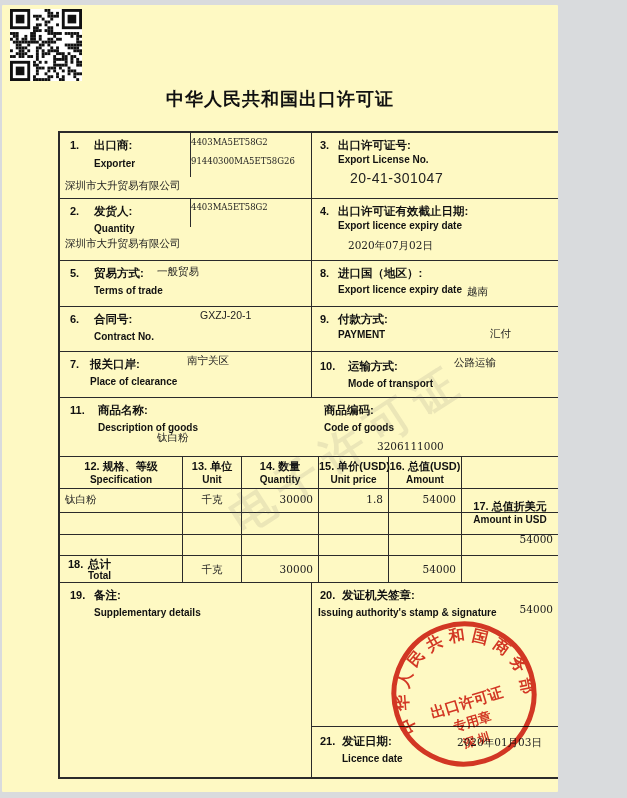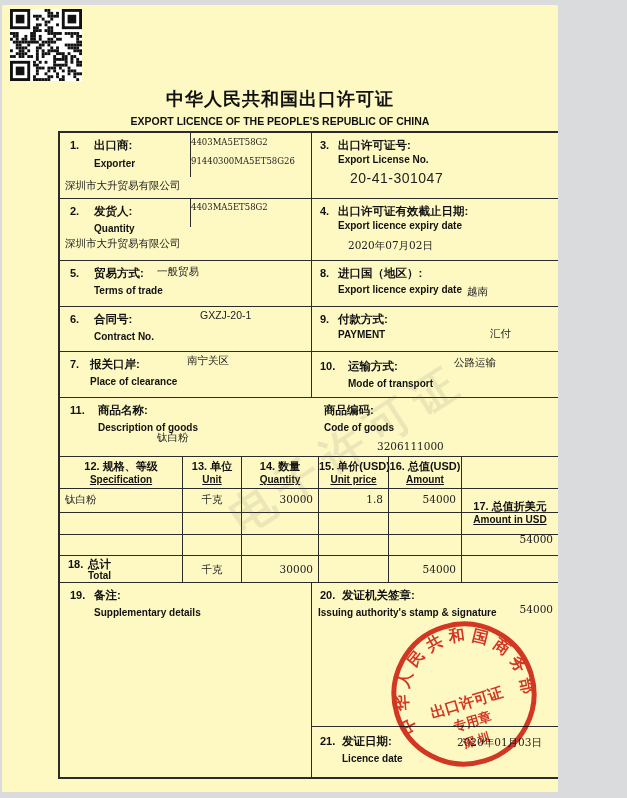--- a/index.html
+++ b/index.html
@@ -21,21 +21,21 @@
   .val { position:absolute; font-size:10.5px; color:#222; font-family:"DejaVu Serif", serif; white-space:nowrap; }
   .big { position:absolute; font-size:14px; color:#222; font-family:"Liberation Sans", sans-serif; letter-spacing:0.5px; }
   .code { position:absolute; font-size:8.5px; color:#222; font-family:"DejaVu Serif", serif; white-space:nowrap; }
   .subline { position:absolute; border-left:1px solid #2b2b2b; top:0; }
   
   .gc { position:relative; border-right:1px solid #2b2b2b; }
   .gc:last-child { border-right:none; }
   .c0 { width:123px; } .c1 { width:59px; } .c2 { width:77px; } .c3 { width:70px; } .c4 { width:73px; } .c5 { width:96px;margin-top:40px; }
   .gh { text-align:center; padding-top:2px; }
   .gh .h1 { font-size:11px; font-weight:bold; color:#111; display:block; white-space:nowrap; }
-  .gh .h2 { font-size:10px; font-weight:bold; color:#111; display:block;text-decoration:underline; }
+  .gh .h2 { font-size:10px; font-weight:bold; color:#111; display:block; }
   .gv { font-size:10.5px; color:#222; font-family:"DejaVu Serif", serif; padding:4px 5px 0 5px; }
   .tr { text-align:right; } .tc { text-align:center; }
   .stamp { position:absolute; left:386px; top:613px; width:152px; height:152px; z-index:7; transform:rotate(-17deg); opacity:0.93; mix-blend-mode:multiply; pointer-events:none; }
   .botL { width:252px; border-right:1px solid #2b2b2b; position:relative; }
   .botR { width:246px; display:flex; flex-direction:column; }
   .b20 { height:144px; border-bottom:1px solid #2b2b2b; position:relative; }
   .b21 { height:49px; position:relative; }
 </style>
 </head>
 <body>
@@ -260,21 +260,20 @@
         <rect x="51.839999999999996" y="0" width="20.16" height="20.16" fill="#111"></rect>
         <rect x="54.72" y="2.88" width="14.399999999999999" height="14.399999999999999" fill="#fff"></rect>
         <rect x="57.599999999999994" y="5.76" width="8.64" height="8.64" fill="#111"></rect>
         <rect x="0" y="51.839999999999996" width="20.16" height="20.16" fill="#111"></rect>
         <rect x="2.88" y="54.72" width="14.399999999999999" height="14.399999999999999" fill="#fff"></rect>
         <rect x="5.76" y="57.599999999999994" width="8.64" height="8.64" fill="#111"></rect>
       </svg>
   </div>
 
   <div class="title">中华人民共和国出口许可证</div>
-  <div class="subtitle">EXPORT LICENCE OF THE PEOPLE'S REPUBLIC OF CHINA</div>
   <div class="wm">电子许可证</div>
 
   <div class="tbl">
 
     <div class="row" style="height:66px">
       <div class="cell cl">
         <span class="num" style="left:10px;top:6px">1.</span>
         <span class="cn" style="left:34px;top:5px">出口商:</span>
         <span class="en" style="left:34px;top:25px">Exporter</span>
         <div class="subline" style="left:130px;height:44px"></div>

